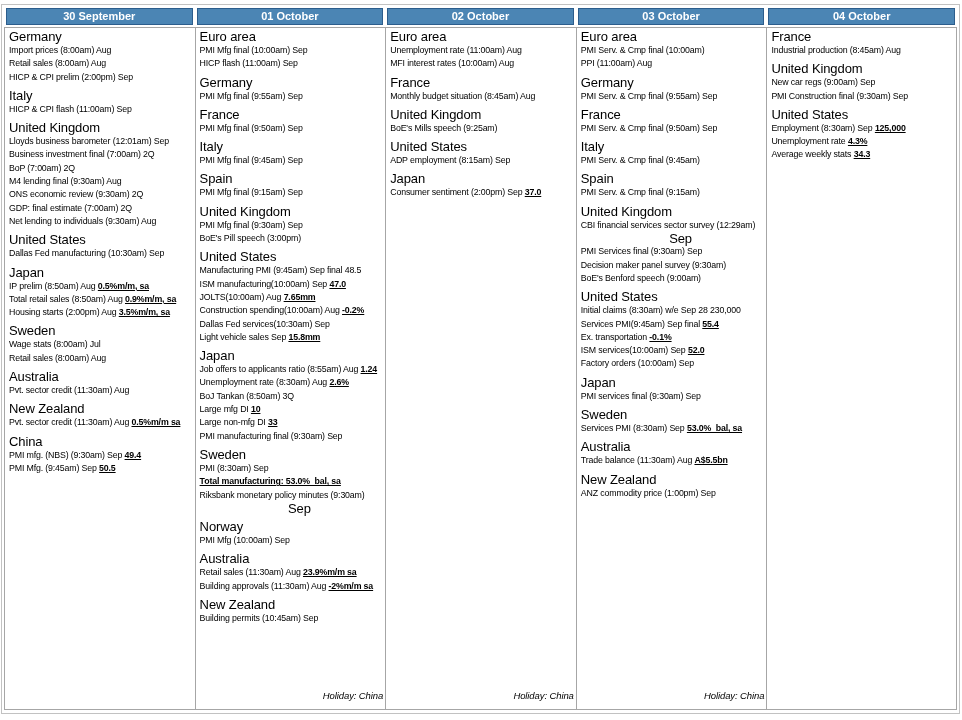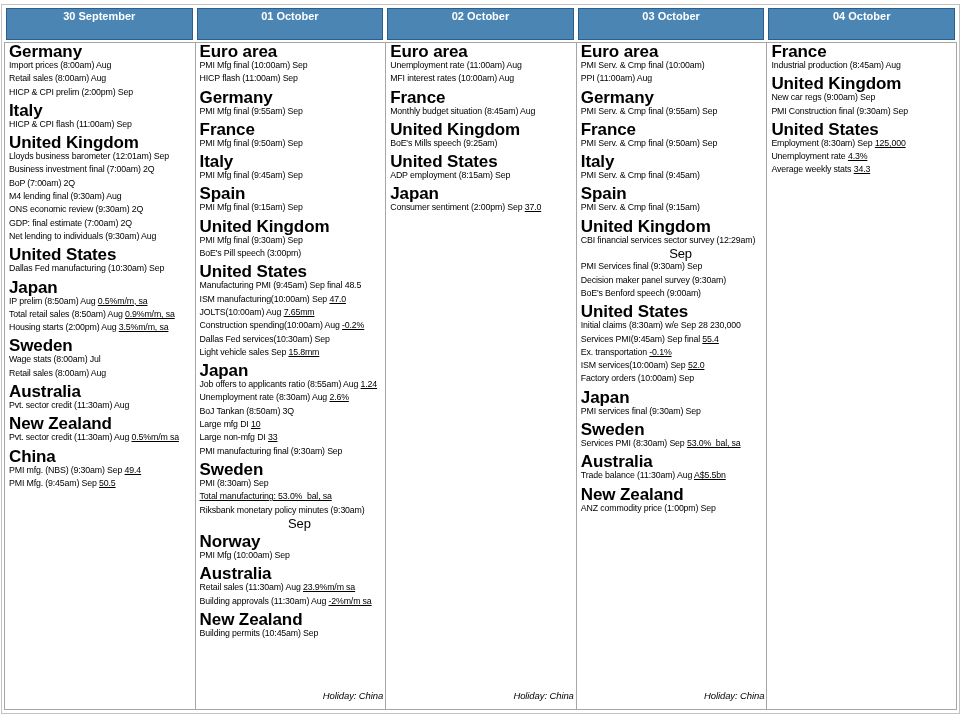--- a/index.html
+++ b/index.html
@@ -17,47 +17,47 @@
     overflow:hidden;
   }
   .frame{
     position:absolute;left:1px;top:4px;width:959px;height:710px;
     border:1px solid var(--frame-border);
     padding:3px 2px 3px 2px;background:#ffffff;
   }
   .grid{display:grid;grid-template-columns:repeat(5,1fr);height:100%;}
   .col{display:flex;flex-direction:column;min-width:0;}
   .hdr{
-    height:32px;margin:0 2px 2px 2px;flex:0 0 auto;
+    height:17px;margin:0 2px 2px 2px;flex:0 0 auto;
     background:var(--hdr-bg);border:1px solid var(--hdr-border);
     color:#ffffff;font-weight:bold;font-size:11px;line-height:15px;text-align:center;
     white-space:nowrap;overflow:hidden;
   }
   .body{
     flex:1 1 auto;border:1px solid var(--cell-border);margin-right:-1px;
     background:#ffffff;padding:1px 2px 4px 4px;
     display:flex;flex-direction:column;overflow:hidden;
   }
   .col:last-child .body{margin-right:0;}
   .section{flex:0 0 auto;}
   .country{
-    font-size:17px;font-weight:bold;line-height:14px;margin-top:5px;
+    font-size:13px;font-weight:normal;line-height:14px;margin-top:5px;
     letter-spacing:-0.1px;white-space:nowrap;
   }
   .section:first-child .country{margin-top:1px;}
   .event{
     font-size:8.8px;line-height:13.3px;letter-spacing:-0.15px;
     padding-left:14px;text-indent:-14px;
   }
   .cont{
     font-size:13px;line-height:13.3px;letter-spacing:-0.15px;
     padding-left:16px;
     text-align:center;
   }
-  .val{text-decoration:underline;}
+  .val{text-decoration:underline;font-weight:bold;}
   .holiday{
     margin-top:auto;flex:0 0 auto;
     font-style:italic;font-size:9.5px;line-height:12px;
     padding:6px 0 3px 1px;letter-spacing:-0.1px;text-align:right;
   }
 </style>
 </head>
 <body>
 
 <div class="frame">

